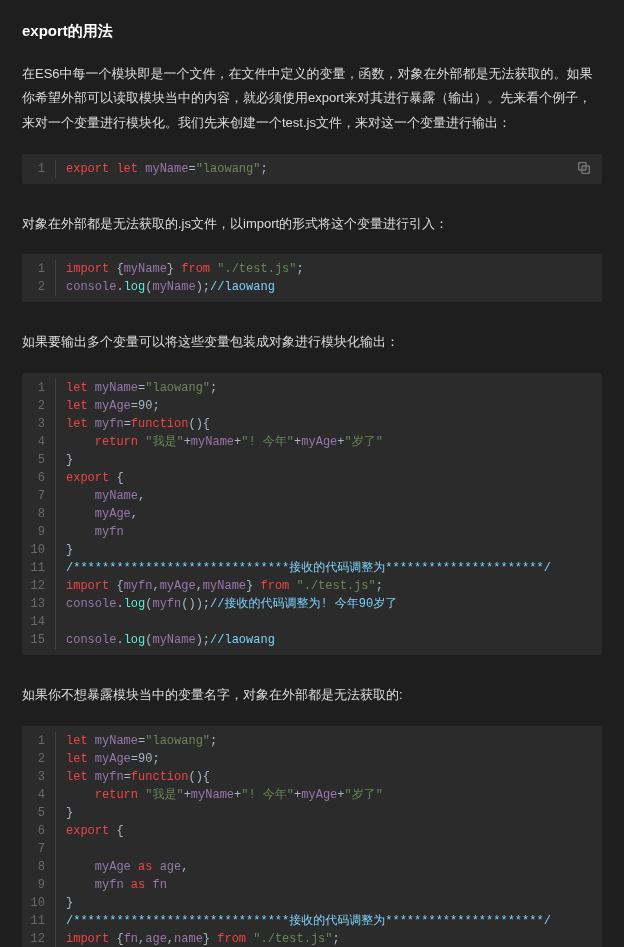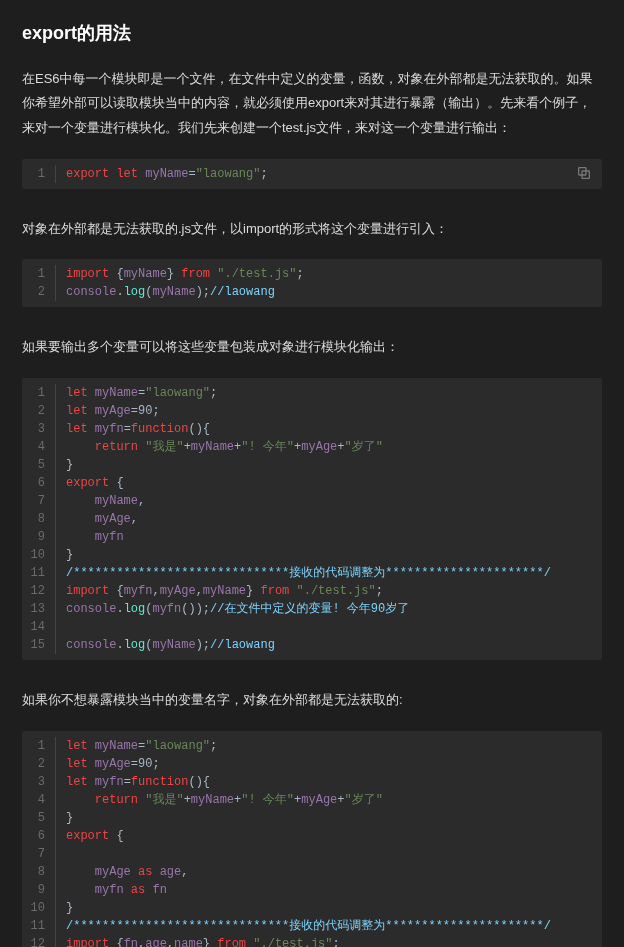--- a/index.html
+++ b/index.html
@@ -6,21 +6,21 @@
   body {
     background: #1e1e1e;
     color: #e8e8e8;
     font-family: "Microsoft YaHei", "PingFang SC", -apple-system, sans-serif;
     font-size: 13px;
     line-height: 1.7;
     width: 624px;
     padding: 18px 22px;
   }
   h3 {
-    font-size: 18px;
+    font-size: 15px;
     font-weight: bold;
     color: #ffffff;
     margin-bottom: 18px;
   }
   p.desc {
     color: #dcdcdc;
     font-size: 13px;
     line-height: 1.9;
     margin-bottom: 18px;
   }
@@ -149,21 +149,21 @@
     <div class="code-line">
       <span class="ln">11</span>
       <span class="code"><span class="cm">/******************************接收的代码调整为**********************/</span></span>
     </div>
     <div class="code-line">
       <span class="ln">12</span>
       <span class="code"><span class="kw">import </span><span class="pl">{</span><span class="var">myfn</span><span class="pl">,</span><span class="var">myAge</span><span class="pl">,</span><span class="var">myName</span><span class="pl">} </span><span class="kw">from </span><span class="str">"./test.js"</span><span class="pl">;</span></span>
     </div>
     <div class="code-line">
       <span class="ln">13</span>
-      <span class="code"><span class="var">console</span><span class="pl">.</span><span class="fn">log</span><span class="pl">(</span><span class="var">myfn</span><span class="pl">());</span><span class="cm">//在文件中定义的变量! 今年90岁了</span></span>
+      <span class="code"><span class="var">console</span><span class="pl">.</span><span class="fn">log</span><span class="pl">(</span><span class="var">myfn</span><span class="pl">());</span><span class="cm">//接收的代码调整为! 今年90岁了</span></span>
     </div>
     <div class="code-line">
       <span class="ln">14</span>
     </div>
     <div class="code-line">
       <span class="ln">15</span>
       <span class="code"><span class="var">console</span><span class="pl">.</span><span class="fn">log</span><span class="pl">(</span><span class="var">myName</span><span class="pl">);</span><span class="cm">//laowang</span></span>
     </div>
   </div>
 

